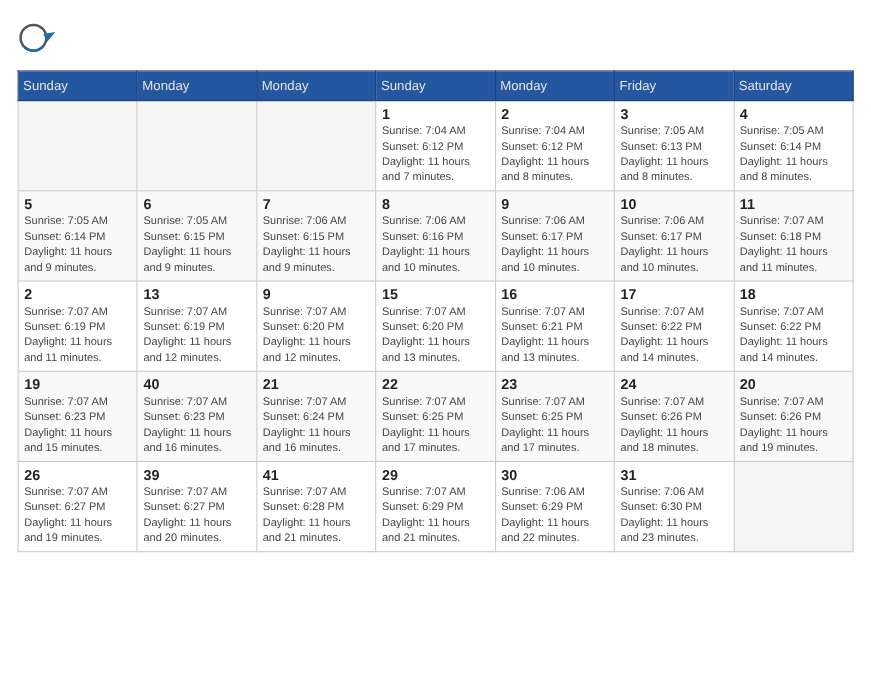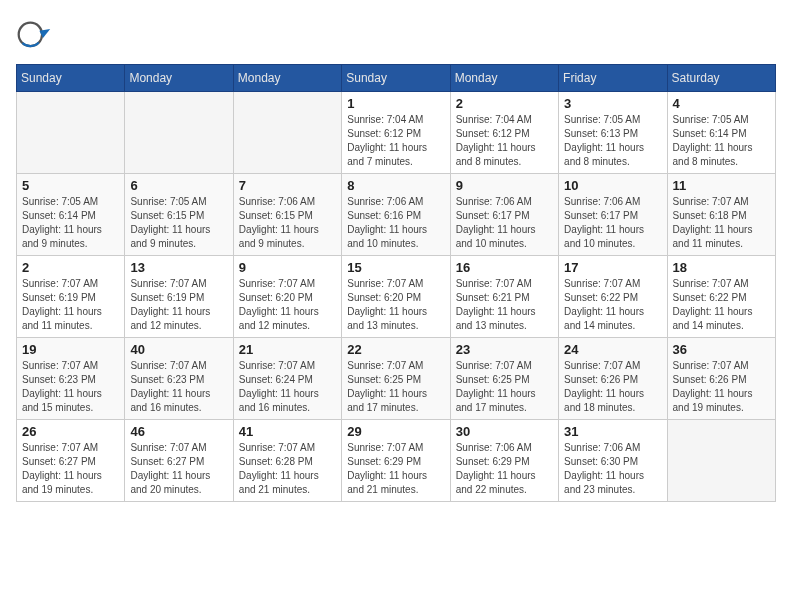--- a/index.html
+++ b/index.html
@@ -271,35 +271,35 @@
 Sunset: 6:25 PM
 Daylight: 11 hours and 17 minutes.</div>
         </td>
         <td>
           <div class="day-number">24</div>
           <div class="day-info" style="white-space: pre-line;">Sunrise: 7:07 AM
 Sunset: 6:26 PM
 Daylight: 11 hours and 18 minutes.</div>
         </td>
         <td>
-          <div class="day-number">36</div>
+          <div class="day-number">20</div>
           <div class="day-info" style="white-space: pre-line;">Sunrise: 7:07 AM
 Sunset: 6:26 PM
 Daylight: 11 hours and 19 minutes.</div>
         </td>
       </tr>
       <tr>
         <td>
           <div class="day-number">26</div>
           <div class="day-info" style="white-space: pre-line;">Sunrise: 7:07 AM
 Sunset: 6:27 PM
 Daylight: 11 hours and 19 minutes.</div>
         </td>
         <td>
-          <div class="day-number">46</div>
+          <div class="day-number">39</div>
           <div class="day-info" style="white-space: pre-line;">Sunrise: 7:07 AM
 Sunset: 6:27 PM
 Daylight: 11 hours and 20 minutes.</div>
         </td>
         <td>
           <div class="day-number">41</div>
           <div class="day-info" style="white-space: pre-line;">Sunrise: 7:07 AM
 Sunset: 6:28 PM
 Daylight: 11 hours and 21 minutes.</div>
         </td>

